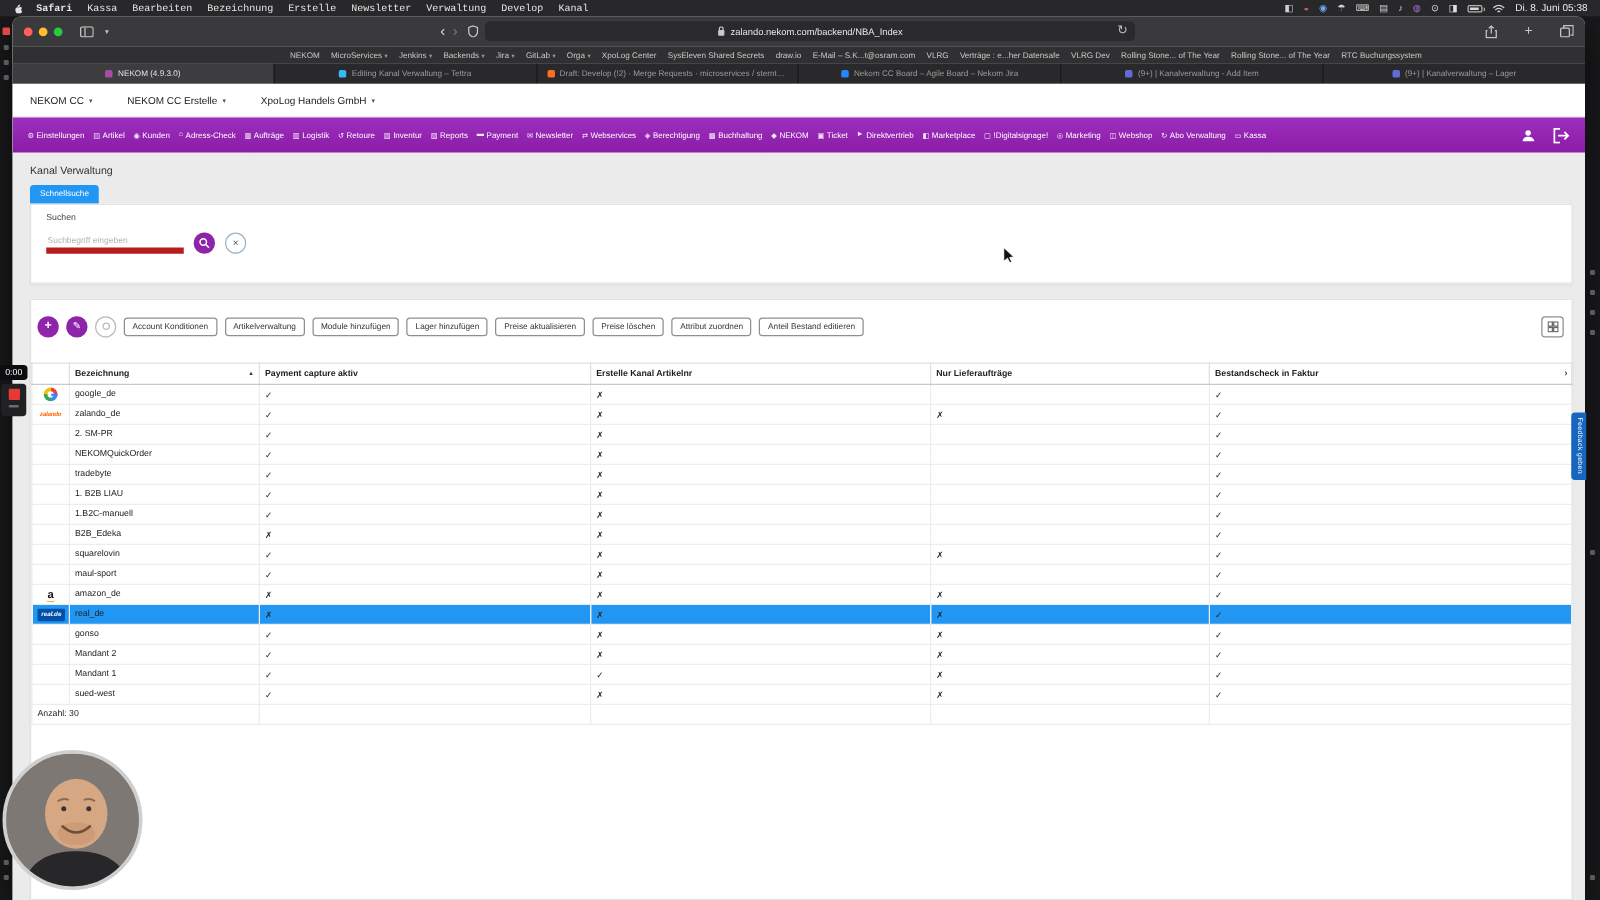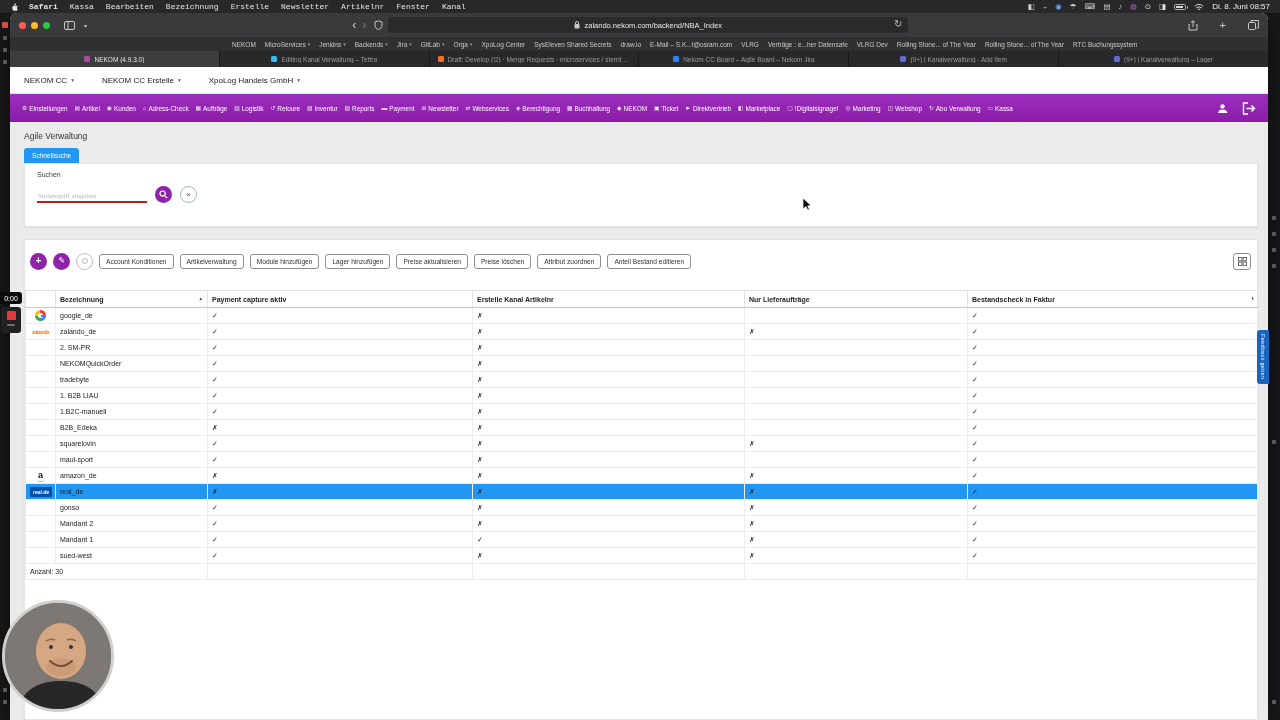--- a/index.html
+++ b/index.html
@@ -70,22 +70,22 @@
   #nav-right { margin-left:auto; display:flex; align-items:center; gap:14px; }
 
   #page-title { position:absolute; left:14px; top:64px; font-size:8.5px; color:#333; }
   #quick-tab { position:absolute; left:14px; top:81px; height:15px; background:#2196f3; color:#fff;
     font-size:6.6px; display:flex; align-items:center; padding:0 8px; border-radius:3px 3px 0 0; }
 
   #search-panel { position:absolute; left:14px; top:96px; width:1234px; height:64px; background:#fff;
     border:1px solid #e4e4e4; box-shadow:0 1px 2px rgba(0,0,0,.06); padding:7px 12px; }
   #search-label { font-size:7px; color:#444; }
   #search-row { display:flex; align-items:flex-end; gap:8px; margin-top:8px; }
-  #search-input { width:110px; border:none; border-bottom:2px solid #b91c1c; background:transparent;
-    font-size:6.8px; padding:2px 1px; outline:none; color:#333; font-family:Liberation Serif, serif; }
+  #search-input { width:110px; border:none; border-bottom:5px solid #b91c1c; background:transparent;
+    font-size:6.8px; padding:2px 1px; outline:none; color:#333; font-family:Liberation Sans, sans-serif; }
   #search-input::placeholder { color:#b3b3b3; }
   .round-btn { width:17px; height:17px; border-radius:50%; border:none; display:flex; align-items:center;
     justify-content:center; padding:0; cursor:pointer; }
   .round-btn.purple { background:#8e24aa; color:#fff; }
   .round-btn.white { background:#fff; border:1px solid #9db4c4; color:#555; font-size:8px; }
 
   #main-panel { position:absolute; left:14px; top:172px; width:1234px; bottom:0; background:#fff;
     border:1px solid #e4e4e4; box-shadow:0 1px 2px rgba(0,0,0,.06); padding-top:12px; }
   #actions-row { display:flex; align-items:center; gap:6px; padding:0 6px 0 5px; height:18px; }
   .circle-btn { width:17px; height:17px; border-radius:50%; border:none; display:flex; align-items:center;
@@ -145,39 +145,39 @@
 </style>
 </head>
 <body>
 
 <div id="menubar">
   <span id="apple-logo">
     <svg viewBox="0 0 10 10" width="9" height="9">
         <path d="M5 2.6c.7-.9 1.8-.9 1.8-.9s.2 1-.6 1.8C5.5 4.3 4.6 4.2 4.6 4.2S4.3 3.4 5 2.6z M6.9 4.1c1 0 1.7.8 1.7.8s-.9.5-.9 1.6c0 1.2 1 1.6 1 1.6s-.7 1.7-1.6 1.7c-.5 0-.7-.3-1.3-.3-.6 0-.9.3-1.3.3-.9 0-2-1.8-2-3.2 0-1.5 1-2.3 1.9-2.3.6 0 1 .4 1.4.4.3 0 .7-.6 1.1-.6z" fill="#e4e4e4"></path>
       </svg>
   </span>
-  <span id="mb-items"><span class="mb-item bold">Safari</span><span class="mb-item">Kassa</span><span class="mb-item">Bearbeiten</span><span class="mb-item">Bezeichnung</span><span class="mb-item">Erstelle</span><span class="mb-item">Newsletter</span><span class="mb-item">Artikelnr</span><span class="mb-item">Fenster</span><span class="mb-item">Kanal</span></span>
+  <span id="mb-items"><span class="mb-item bold">Safari</span><span class="mb-item">Kassa</span><span class="mb-item">Bearbeiten</span><span class="mb-item">Bezeichnung</span><span class="mb-item">Erstelle</span><span class="mb-item">Newsletter</span><span class="mb-item">Verwaltung</span><span class="mb-item">Develop</span><span class="mb-item">Kanal</span></span>
   <span id="mb-right">
     <span id="mb-status-icons" style="display: flex; align-items: center; gap: 8px;">
         <span class="mb-status" style="color: rgb(207, 207, 207);">◧</span>
         <span class="mb-status" style="color: rgb(224, 102, 102);">◒</span>
         <span class="mb-status" style="color: rgb(111, 168, 245);">◉</span>
         <span class="mb-status" style="color: rgb(207, 207, 207);">☂</span>
         <span class="mb-status" style="color: rgb(207, 207, 207);">⌨</span>
         <span class="mb-status" style="color: rgb(207, 207, 207);">▤</span>
         <span class="mb-status" style="color: rgb(207, 207, 207);">♪</span>
         <span class="mb-status" style="color: rgb(176, 106, 224);">◍</span>
         <span class="mb-status" style="color: rgb(224, 224, 224);">⊙</span>
         <span class="mb-status" style="color: rgb(224, 224, 224);">◨</span>
       </span>
     <span class="battery"></span>
     <svg width="10" height="8" viewBox="0 0 10 8">
         <path d="M1 3 Q5 -0.5 9 3 M2.5 4.7 Q5 2.7 7.5 4.7 M4.2 6.3 Q5 5.7 5.8 6.3" stroke="#cfcfcf" fill="none" stroke-width="1" stroke-linecap="round"></path>
       </svg>
-    <span id="mb-clock">Di. 8. Juni 08:57</span>
+    <span id="mb-clock">Di. 8. Juni 05:38</span>
   </span>
 </div>
 
 <div id="window">
 
   <div id="toolbar">
     <span class="tl red"></span>
     <span class="tl yellow"></span>
     <span class="tl green"></span>
     <span class="tb-ic">
@@ -425,21 +425,21 @@
             <circle cx="5.5" cy="3.4" r="2.2" fill="#fff"></circle>
             <path d="M1 10c.4-2.6 2.2-3.6 4.5-3.6S10.1 7.4 10.5 10z" fill="#fff"></path>
           </svg>
         <svg width="14" height="13" viewBox="0 0 14 13">
             <path d="M6 1H1.5v11H6" stroke="#fff" stroke-width="1.4" fill="none"></path>
             <path d="M4.5 6.5H12M9.5 3.5l3 3-3 3" stroke="#fff" stroke-width="1.4" fill="none"></path>
           </svg>
       </span>
     </div>
 
-    <div id="page-title">Agile Verwaltung</div>
+    <div id="page-title">Kanal Verwaltung</div>
     <div id="quick-tab">Schnellsuche</div>
 
     <div id="search-panel">
       <div id="search-label">Suchen</div>
       <div id="search-row">
         <input id="search-input" placeholder="Suchbegriff eingeben" style="">
         <button class="round-btn purple">
           <svg width="9" height="9" viewBox="0 0 9 9">
               <circle cx="3.6" cy="3.6" r="2.6" stroke="#fff" fill="none" stroke-width="1.2"></circle>
               <line x1="5.6" y1="5.6" x2="8.2" y2="8.2" stroke="#fff" stroke-width="1.2"></line>

